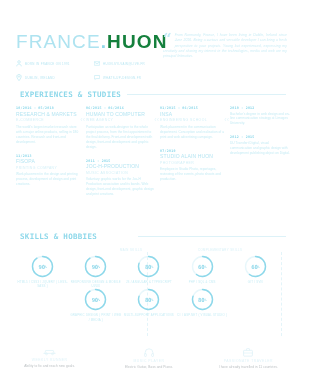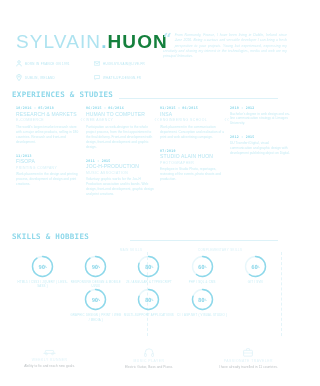--- a/index.html
+++ b/index.html
@@ -40,21 +40,21 @@
   .qmark{
     font-size:15px;line-height:.75;color:#bfeaf5;font-weight:700;
     font-family:"DejaVu Serif",serif;float:left;margin:1px 3px 0 0;
   }
   .qtext{
     font-size:3.3px;line-height:1.62;color:#c9ecf5;
     font-style:italic;letter-spacing:.12px;text-align:justify;
   }
 
   
-  .sec{position:absolute;display:flex;align-items:flex-end;width:266px;left:12px;}
+  .sec{position:absolute;display:flex;align-items:center;width:266px;left:20px;}
   .sec-t{
     font-size:7.5px;font-weight:700;color:#8ed8ea;
     letter-spacing:.3px;text-transform:uppercase;
     font-family:"DejaVu Sans Mono", monospace;
     white-space:nowrap;
   }
   .sec-rule{flex:1;height:1px;background:#ddf2f8;margin-left:6px;}
   #sec-exp{top:90px;}
   #sec-skills{top:232px;gap:35px;}
 
@@ -133,21 +133,21 @@
   }
   .f-desc{font-size:3.2px;color:#b9bec0;letter-spacing:.1px;}
 </style>
 </head>
 <body>
 
 <div class="page">
 
   <div class="header">
     <div class="name">
-      <span>SYLVAIN</span><span class="dot">.</span><span class="bold">HUON</span>
+      <span>FRANCE</span><span class="dot">.</span><span class="bold">HUON</span>
     </div>
     <div class="contact-grid">
       <div class="c-item">
         <span class="c-ico">
           <svg viewBox="0 0 8 9">
               <circle cx="4" cy="2.4" r="1.7" fill="none" stroke="currentColor" stroke-width="0.7"></circle>
               <path d="M1 8.3c0-1.9 1.4-3 3-3s3 1.1 3 3" fill="none" stroke="currentColor" stroke-width="0.7"></path>
             </svg>
         </span>
         <span class="c-txt">BORN IN FRANCE ON 1991</span>

